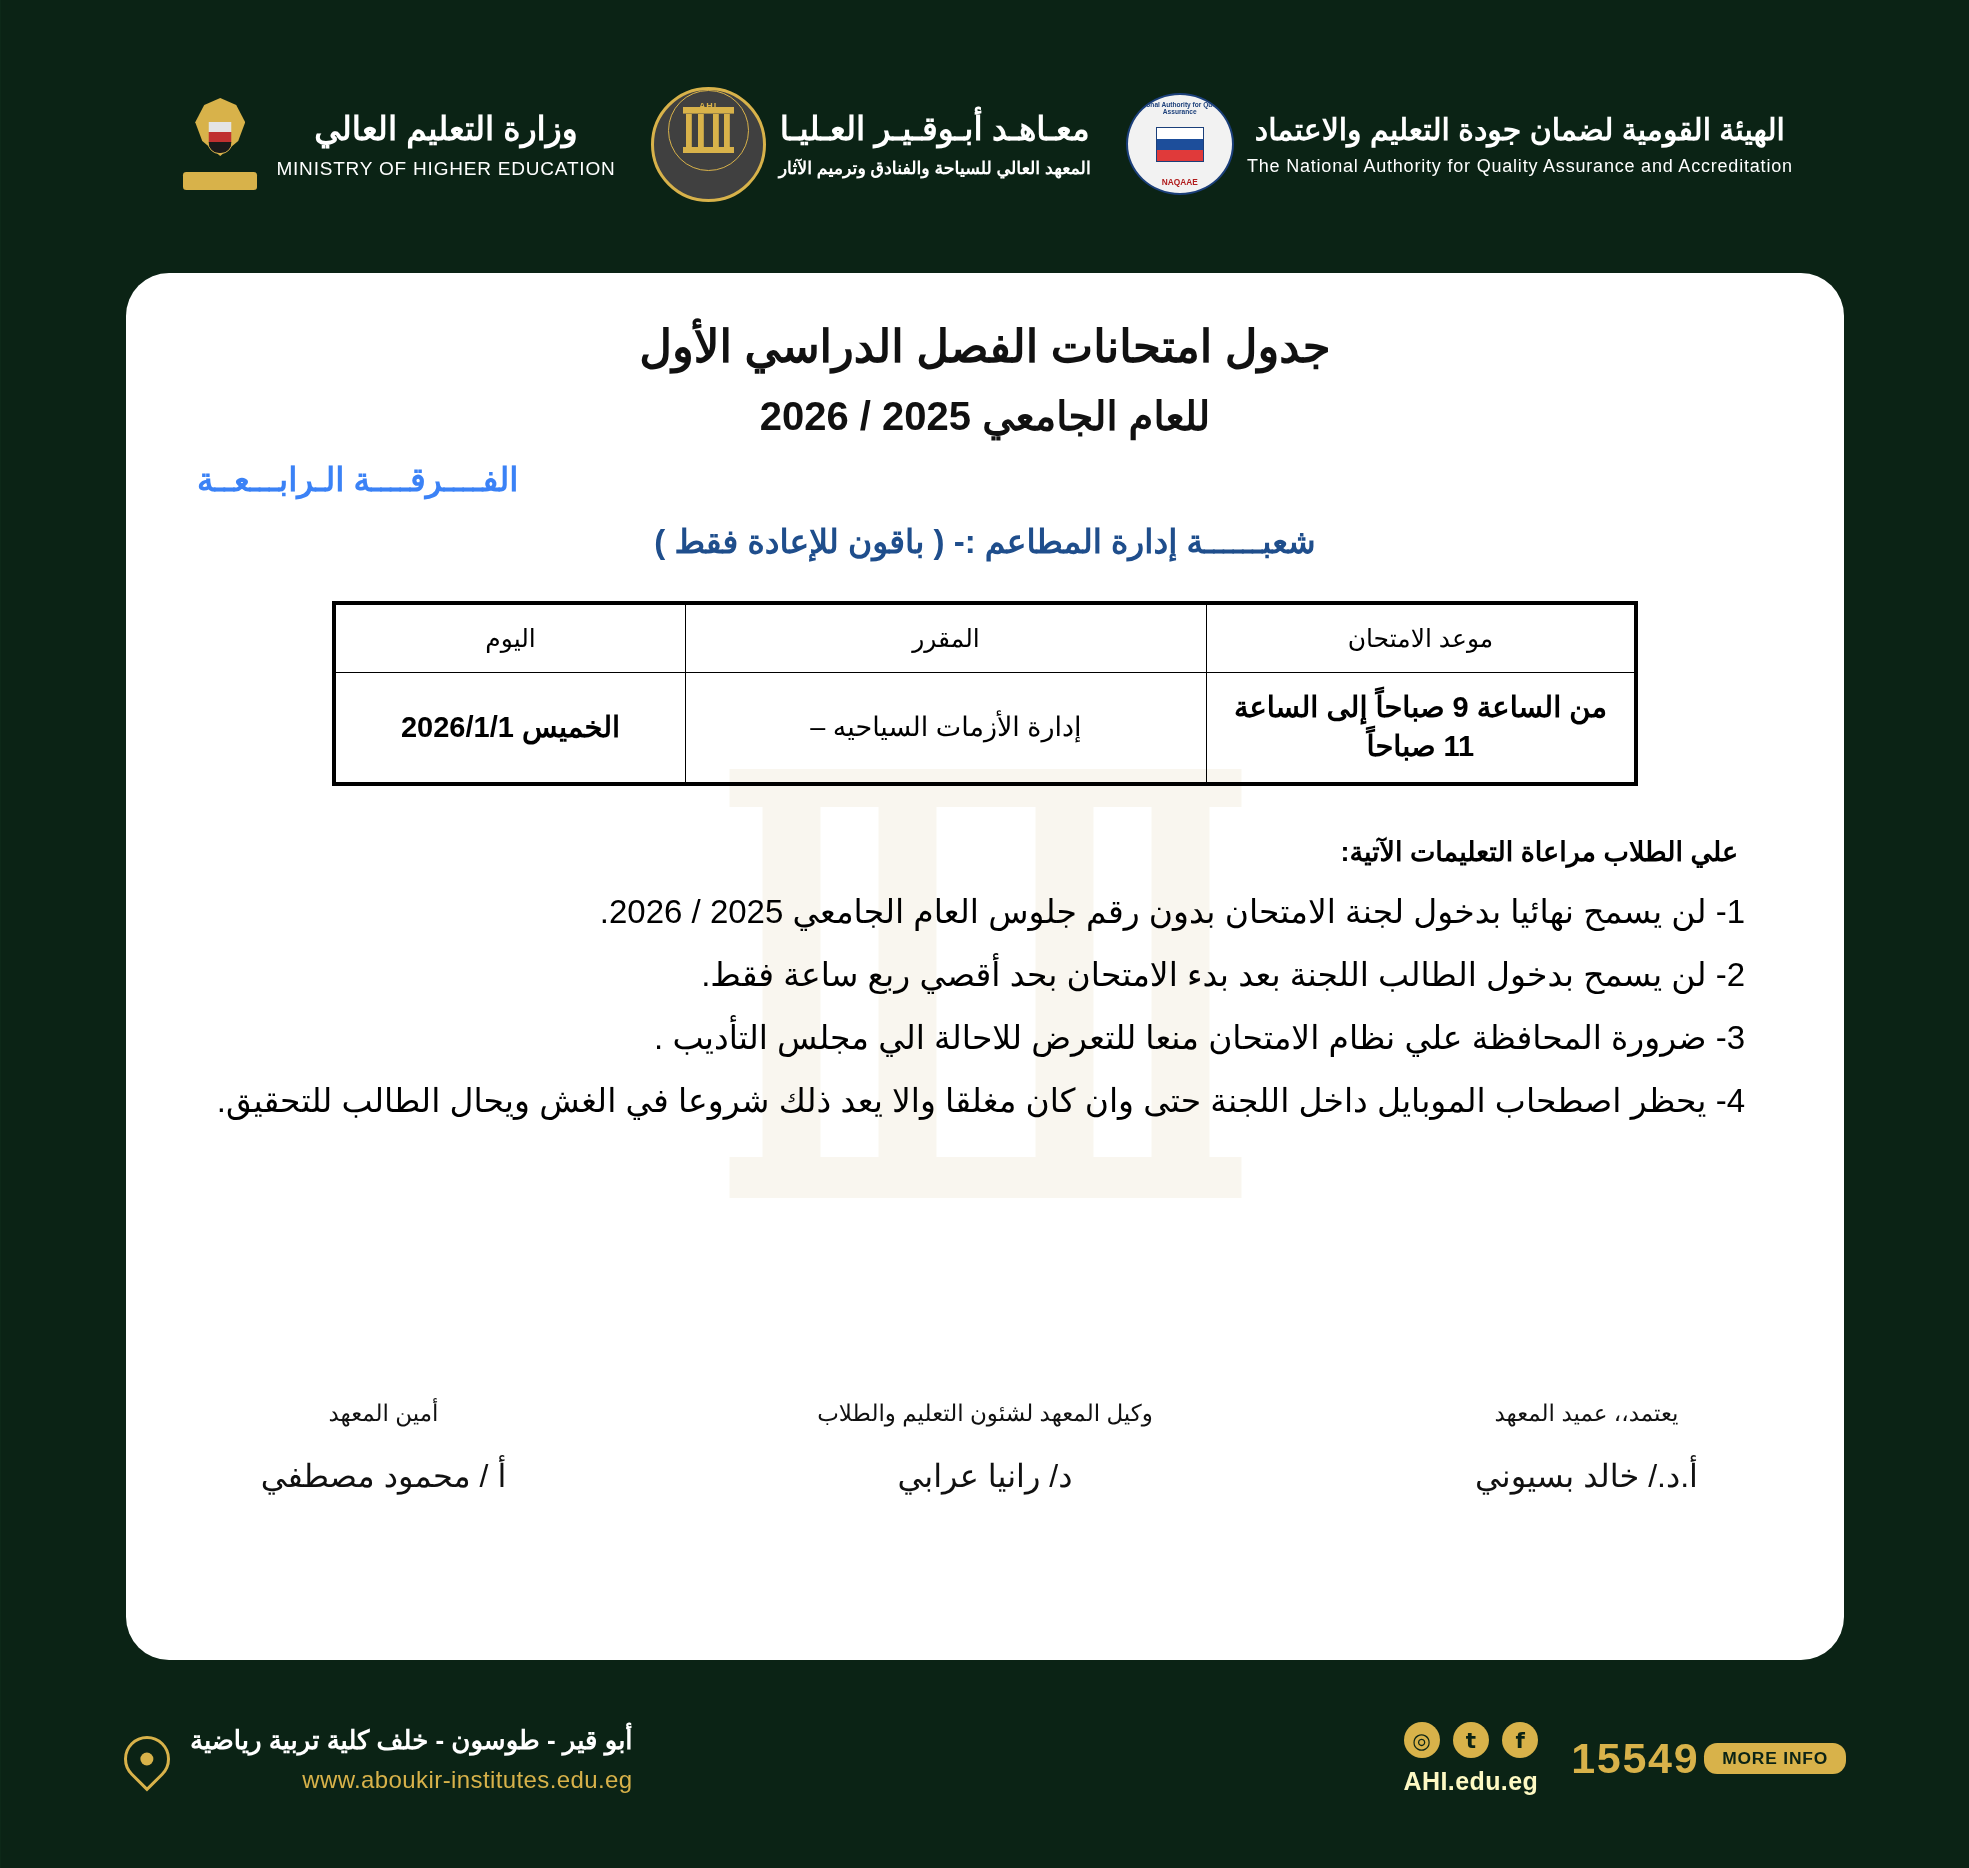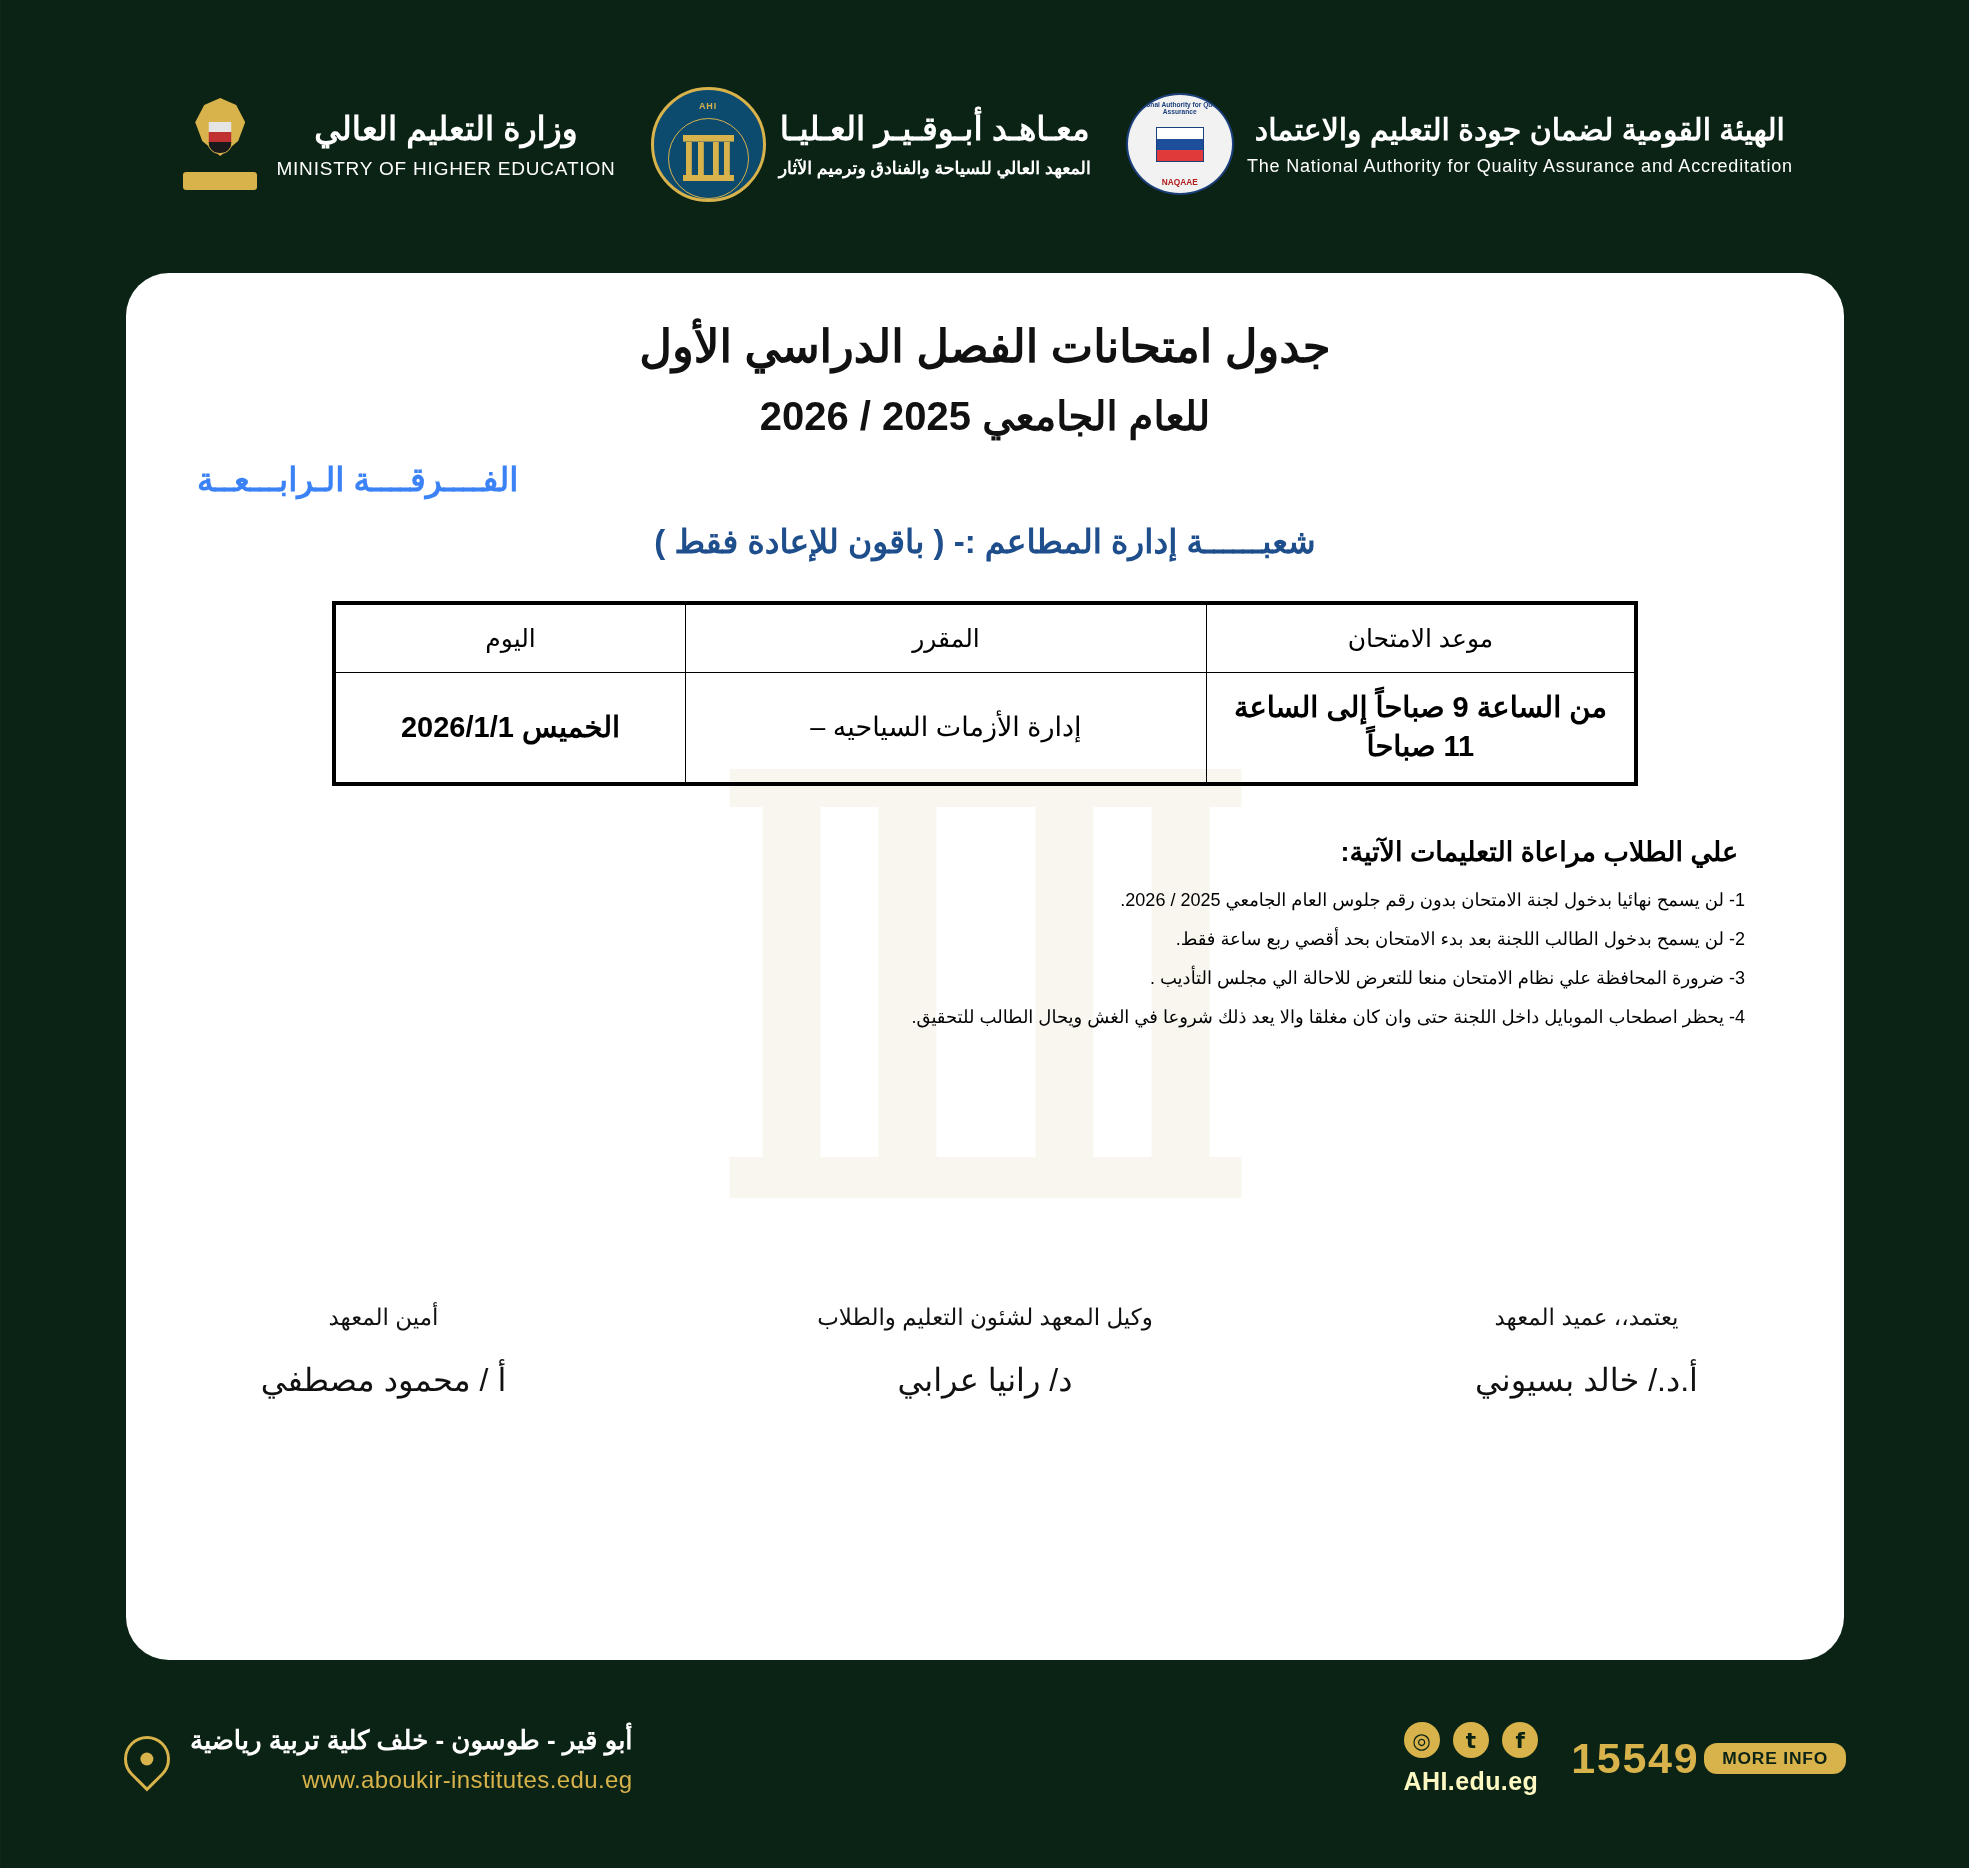--- a/index.html
+++ b/index.html
@@ -67,24 +67,24 @@
   }
   .eagle .banner {
     position: absolute; bottom: 5px; left: 50%; transform: translateX(-50%);
     width: 74px; height: 18px; background: #d8b24a; border-radius: 3.3px;
   }
 
   
   .seal {
     width: 109px; height: 109px; border-radius: 50%;
     border: 3.3px solid #d8b24a;
-    background: #0c4a6e;
+    background: #404040;
     position: relative;
     flex: none;
-    display: flex; align-items: flex-end; justify-content: center;
+    display: flex; align-items: flex-start; justify-content: center;
   }
   .seal .inner {
     width: 79px; height: 79px; border-radius: 50%;
     border: 1.7px solid #d8b24a;
     display: flex; align-items: center; justify-content: center;
     color: #d8b24a;
     font-size: 10.7px; font-weight: bold;
   }
   .seal .temple {
     width: 51px; height: 46px;
@@ -227,21 +227,21 @@
     font-weight: bold;
     color: #000;
     margin: 0 35px 18px 0;
   }
   ol.rules {
     list-style: none;
     margin: 0 28px 0 0;
     padding: 0;
   }
   ol.rules li {
-    font-size: 18px;
+    font-size: 33px;
     color: #000;
     line-height: 1.6;
     margin-bottom: 10px;
     text-align: right;
   }
 
   
   .signatures {
     display: flex;
     flex-direction: row-reverse;

